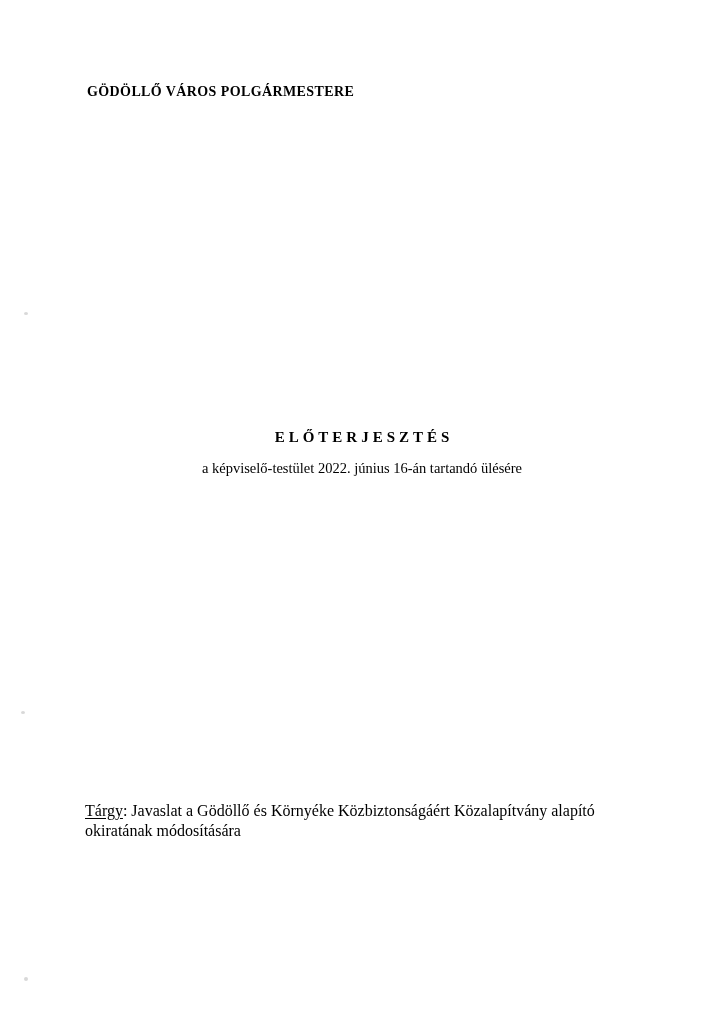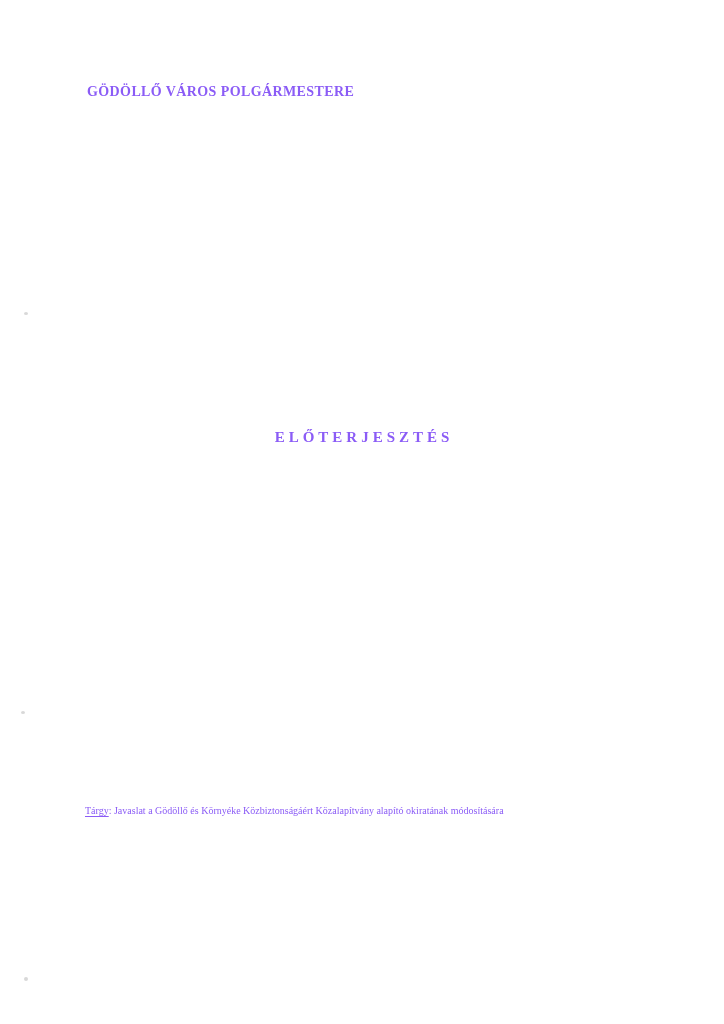--- a/index.html
+++ b/index.html
@@ -7,21 +7,21 @@
     padding: 0;
     background: #ffffff;
   }
   .page {
     position: relative;
     width: 618px;
     height: 1024px;
     background: #ffffff;
     overflow: hidden;
     font-family: "Liberation Serif", "DejaVu Serif", serif;
-    color: #8b5cf6;
+    color: #000000;
   }
   .doc-header {
     position: absolute;
     left: 87px;
     top: 84px;
     font-size: 14px;
     font-weight: bold;
     letter-spacing: 0.4px;
     white-space: nowrap;
     -webkit-font-smoothing: antialiased;
@@ -43,21 +43,21 @@
   .doc-subtitle {
     margin-top: 14px;
     font-size: 14.5px;
     white-space: nowrap;
   }
   .subject-line {
     position: absolute;
     left: 85px;
     top: 801px;
     width: 552px;
-    font-size: 10px;
+    font-size: 16px;
     line-height: 20px;
   }
   .presenter-line {
     position: absolute;
     left: 85px;
     top: 854px;
     width: 560px;
     font-size: 14.5px;
     line-height: 20px;
   }
@@ -78,20 +78,21 @@
 </style>
 </head>
 <body>
 
 <div class="page">
 
   <div class="doc-header">GÖDÖLLŐ VÁROS POLGÁRMESTERE</div>
 
   <div class="title-block">
     <div class="doc-title">ELŐTERJESZTÉS</div>
+    <div class="doc-subtitle">a képviselő-testület 2022. június 16-án tartandó ülésére</div>
   </div>
 
   <div class="subject-line">
     <span class="u">Tárgy</span><span>: Javaslat a Gödöllő és Környéke Közbiztonságáért Közalapítvány alapító okiratának módosítására</span>
   </div>
 
 
   <div class="speck speck-1"></div>
   <div class="speck speck-2"></div>
   <div class="speck speck-3"></div>

